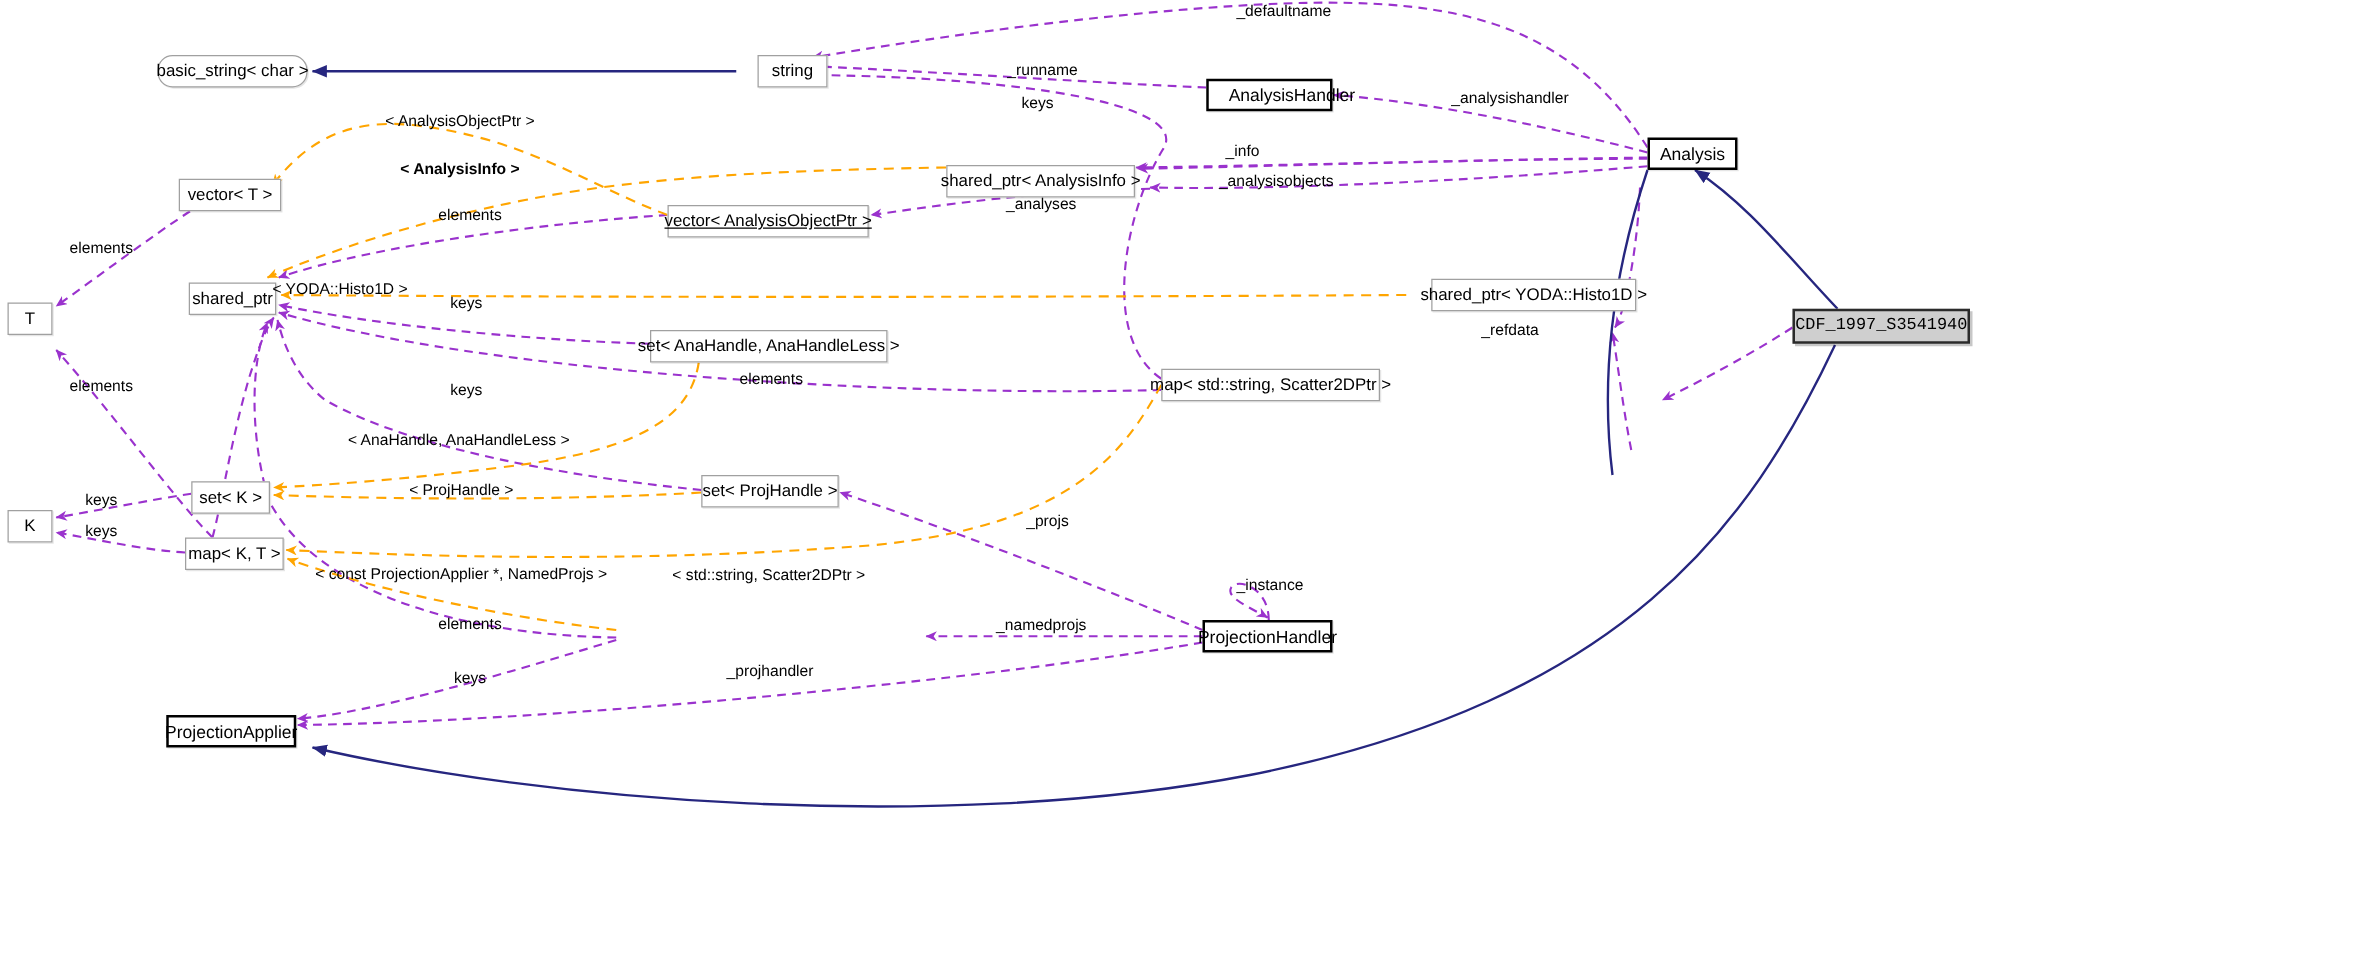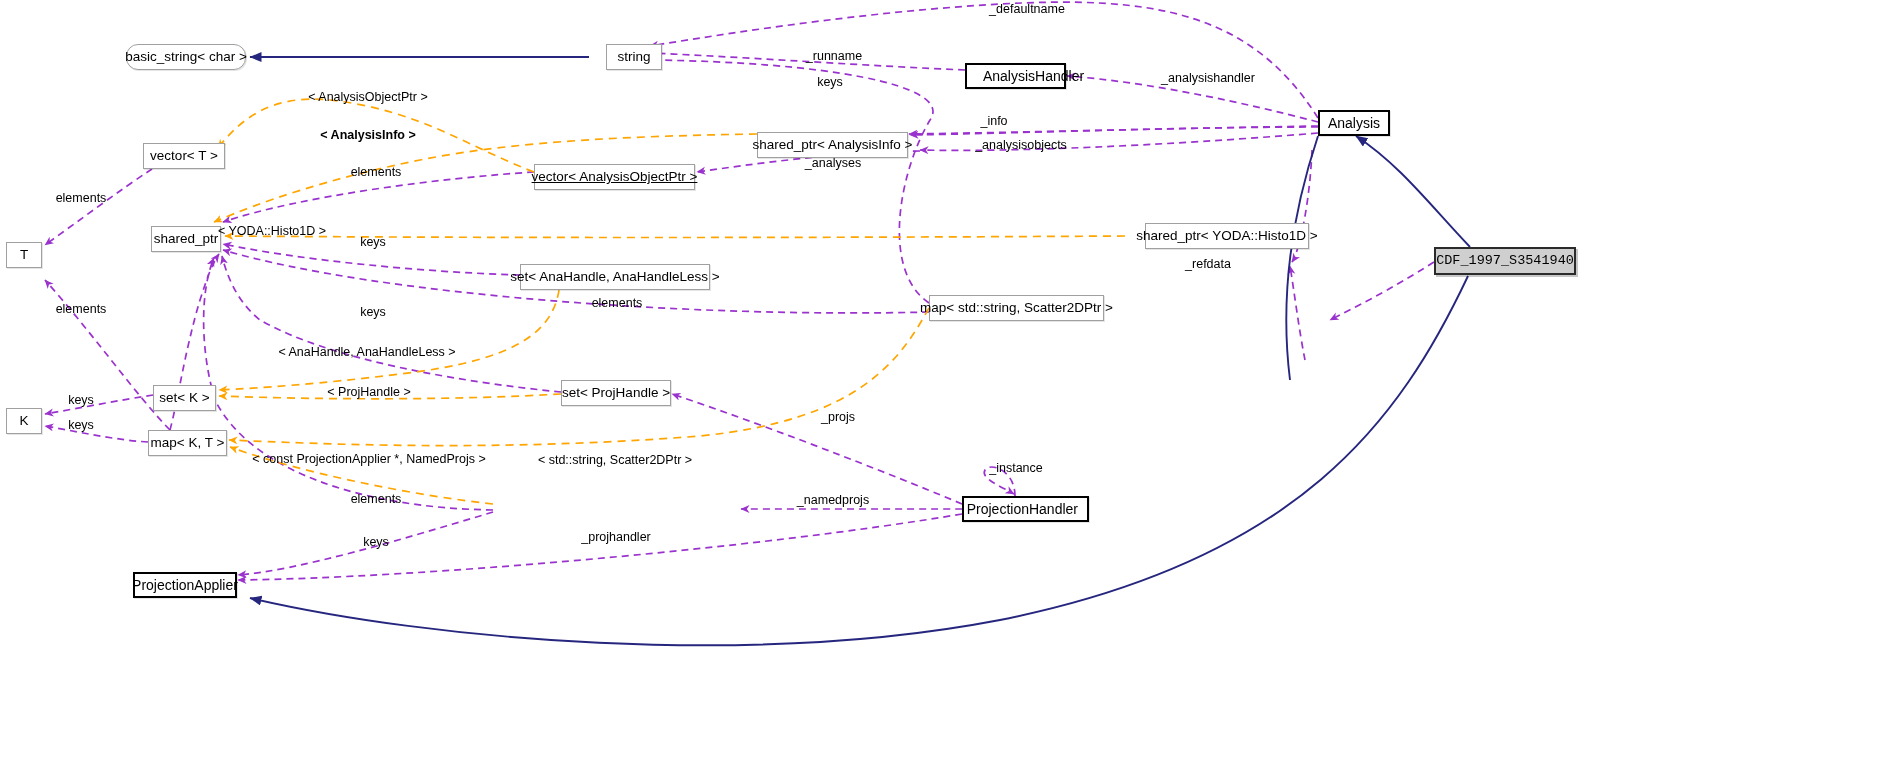--- a/index.html
+++ b/index.html
@@ -170,21 +170,21 @@
     </div>
     <div class="node" style="left: 561px; top: 380px; width: 110px; height: 26px;">
       <span>set&lt; ProjHandle &gt;</span>
     </div>
     <div class="node" style="left: 6px; top: 408px; width: 36px; height: 26px;">
       <span>K</span>
     </div>
     <div class="node" style="left: 148px; top: 430px; width: 79px; height: 26px;">
       <span>map&lt; K, T &gt;</span>
     </div>
-    <div class="node bold" style="left: 962px; top: 496px; width: 127px; height: 26px; justify-content: flex-end;">
+    <div class="node bold" style="left: 962px; top: 496px; width: 104px; height: 26px;">
       <span>ProjectionHandler</span>
     </div>
     <div class="node bold" style="left: 133px; top: 572px; width: 104px; height: 26px;">
       <span>ProjectionApplier</span>
     </div>
     <div class="elabel c" style="left: 1027px; top: 3px;">_defaultname</div>
     <div class="elabel c" style="left: 834px; top: 50px;">_runname</div>
     <div class="elabel c" style="left: 830px; top: 76px;">keys</div>
     <div class="elabel c" style="left: 1208px; top: 72px;">_analysishandler</div>
     <div class="elabel c" style="left: 368px; top: 91px;">&lt; AnalysisObjectPtr &gt;</div>

